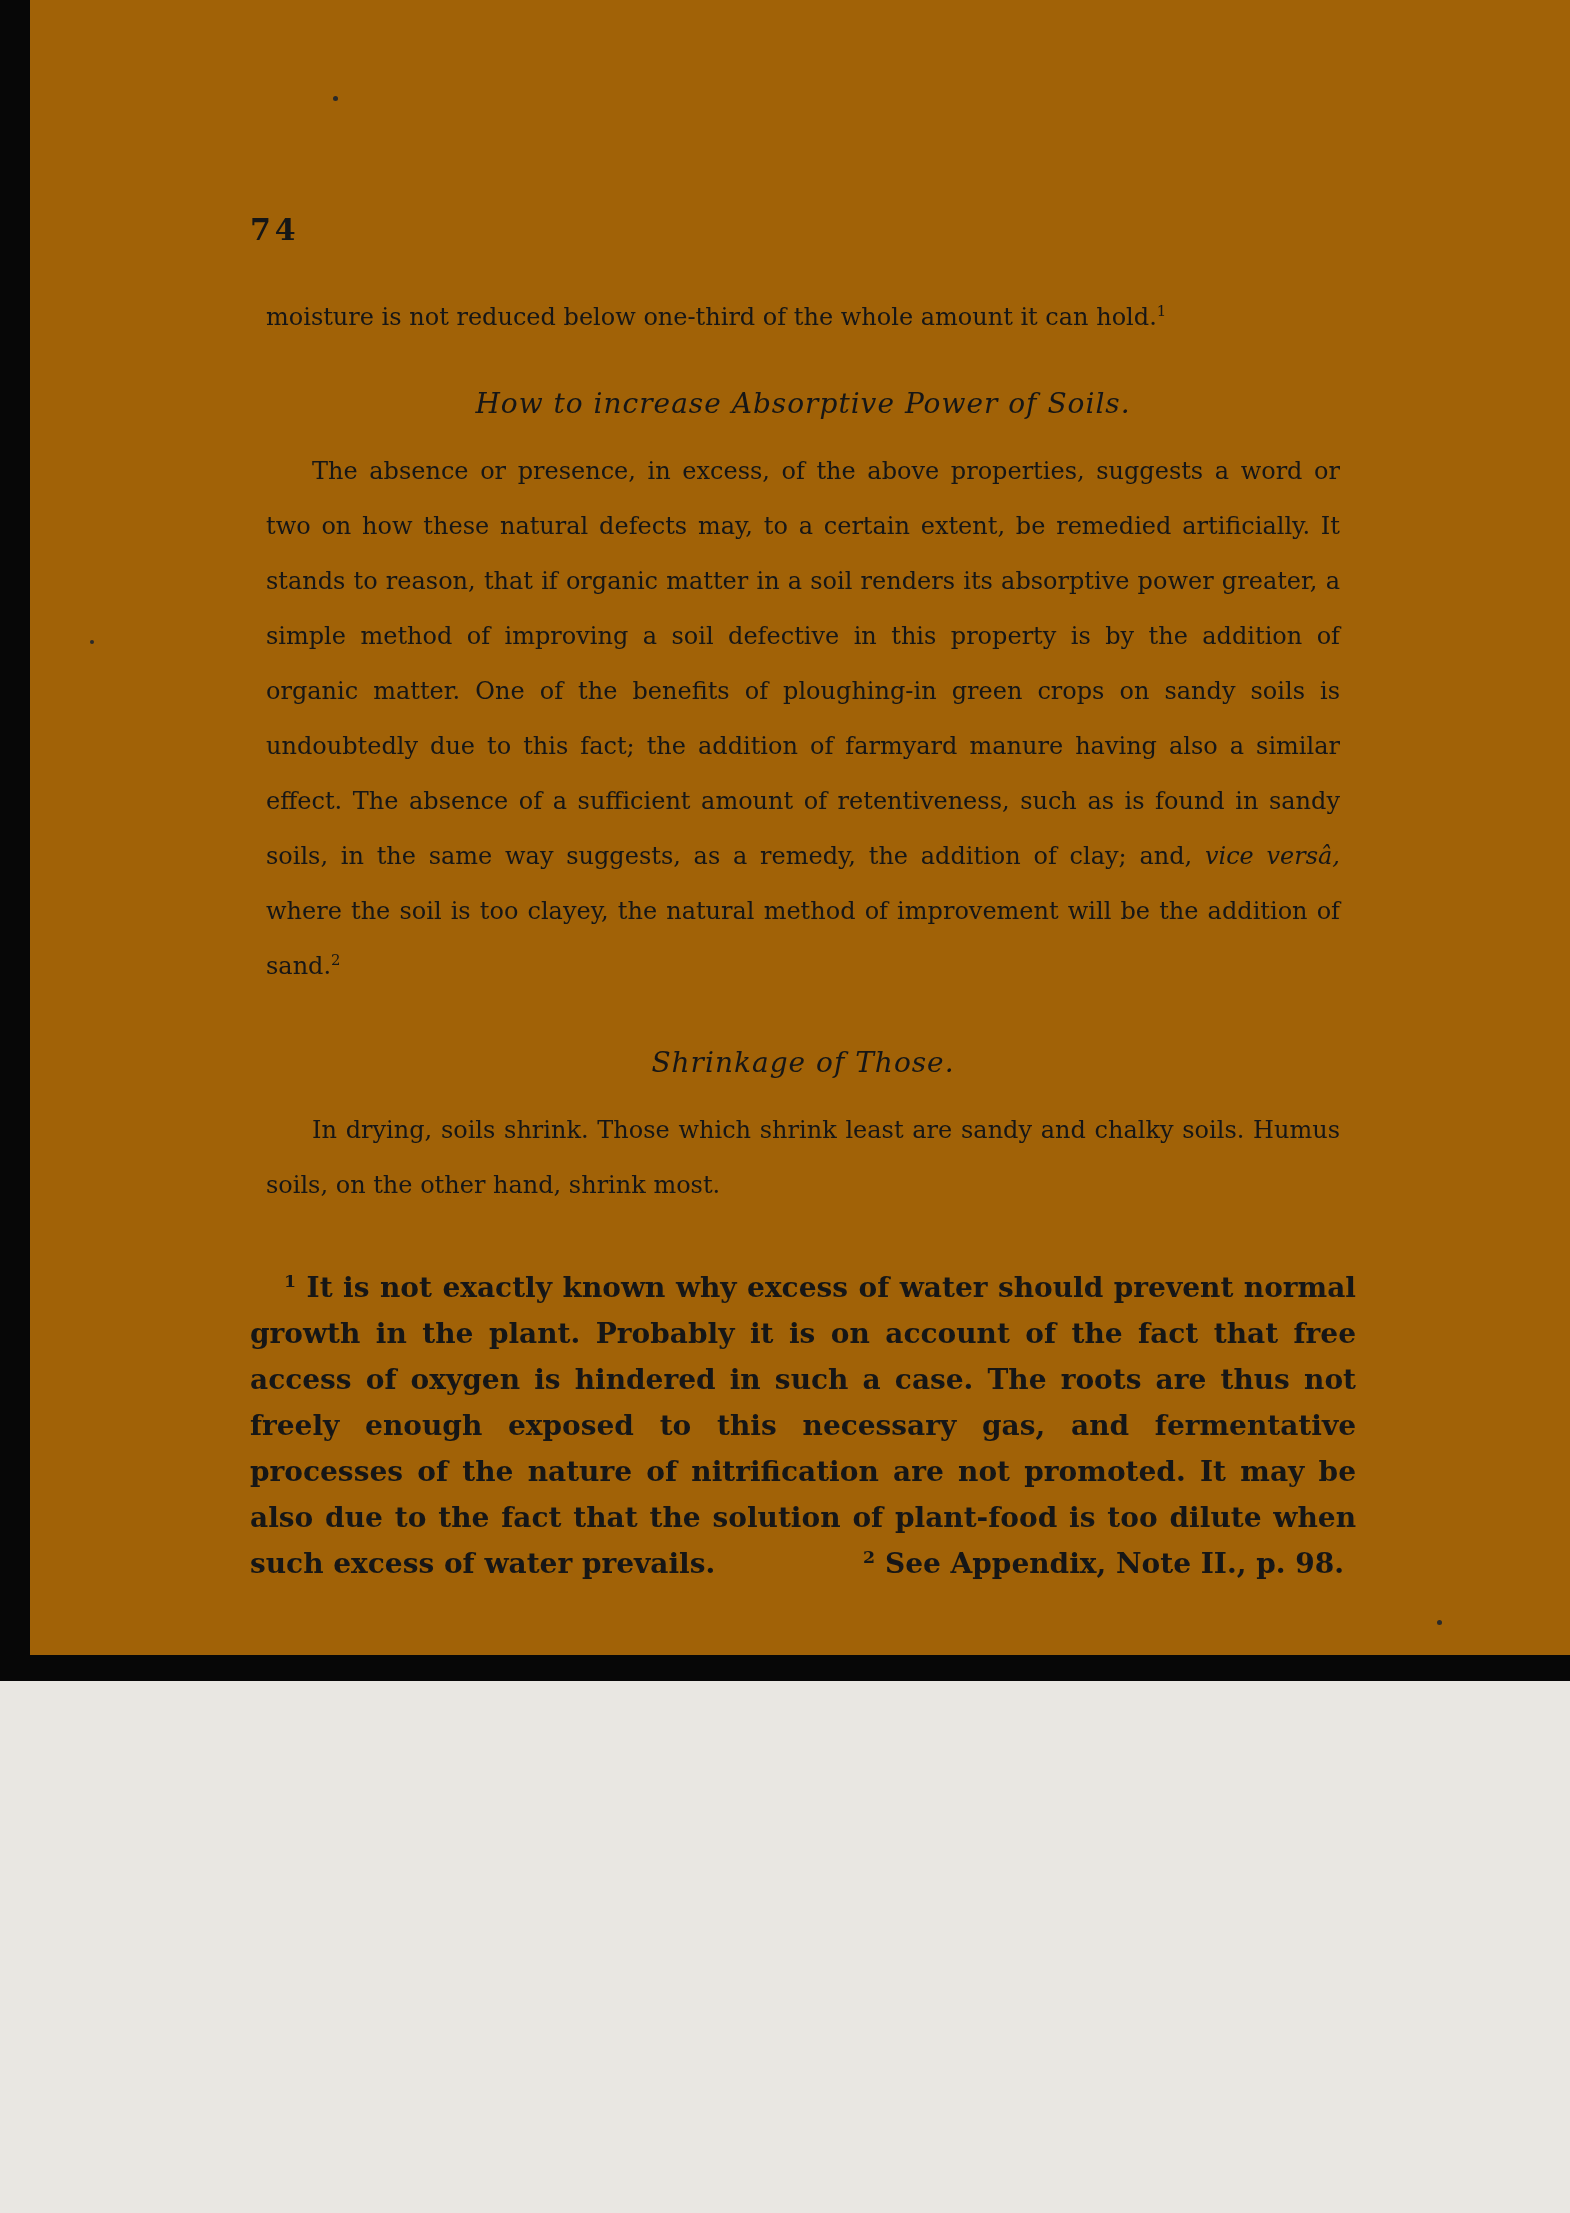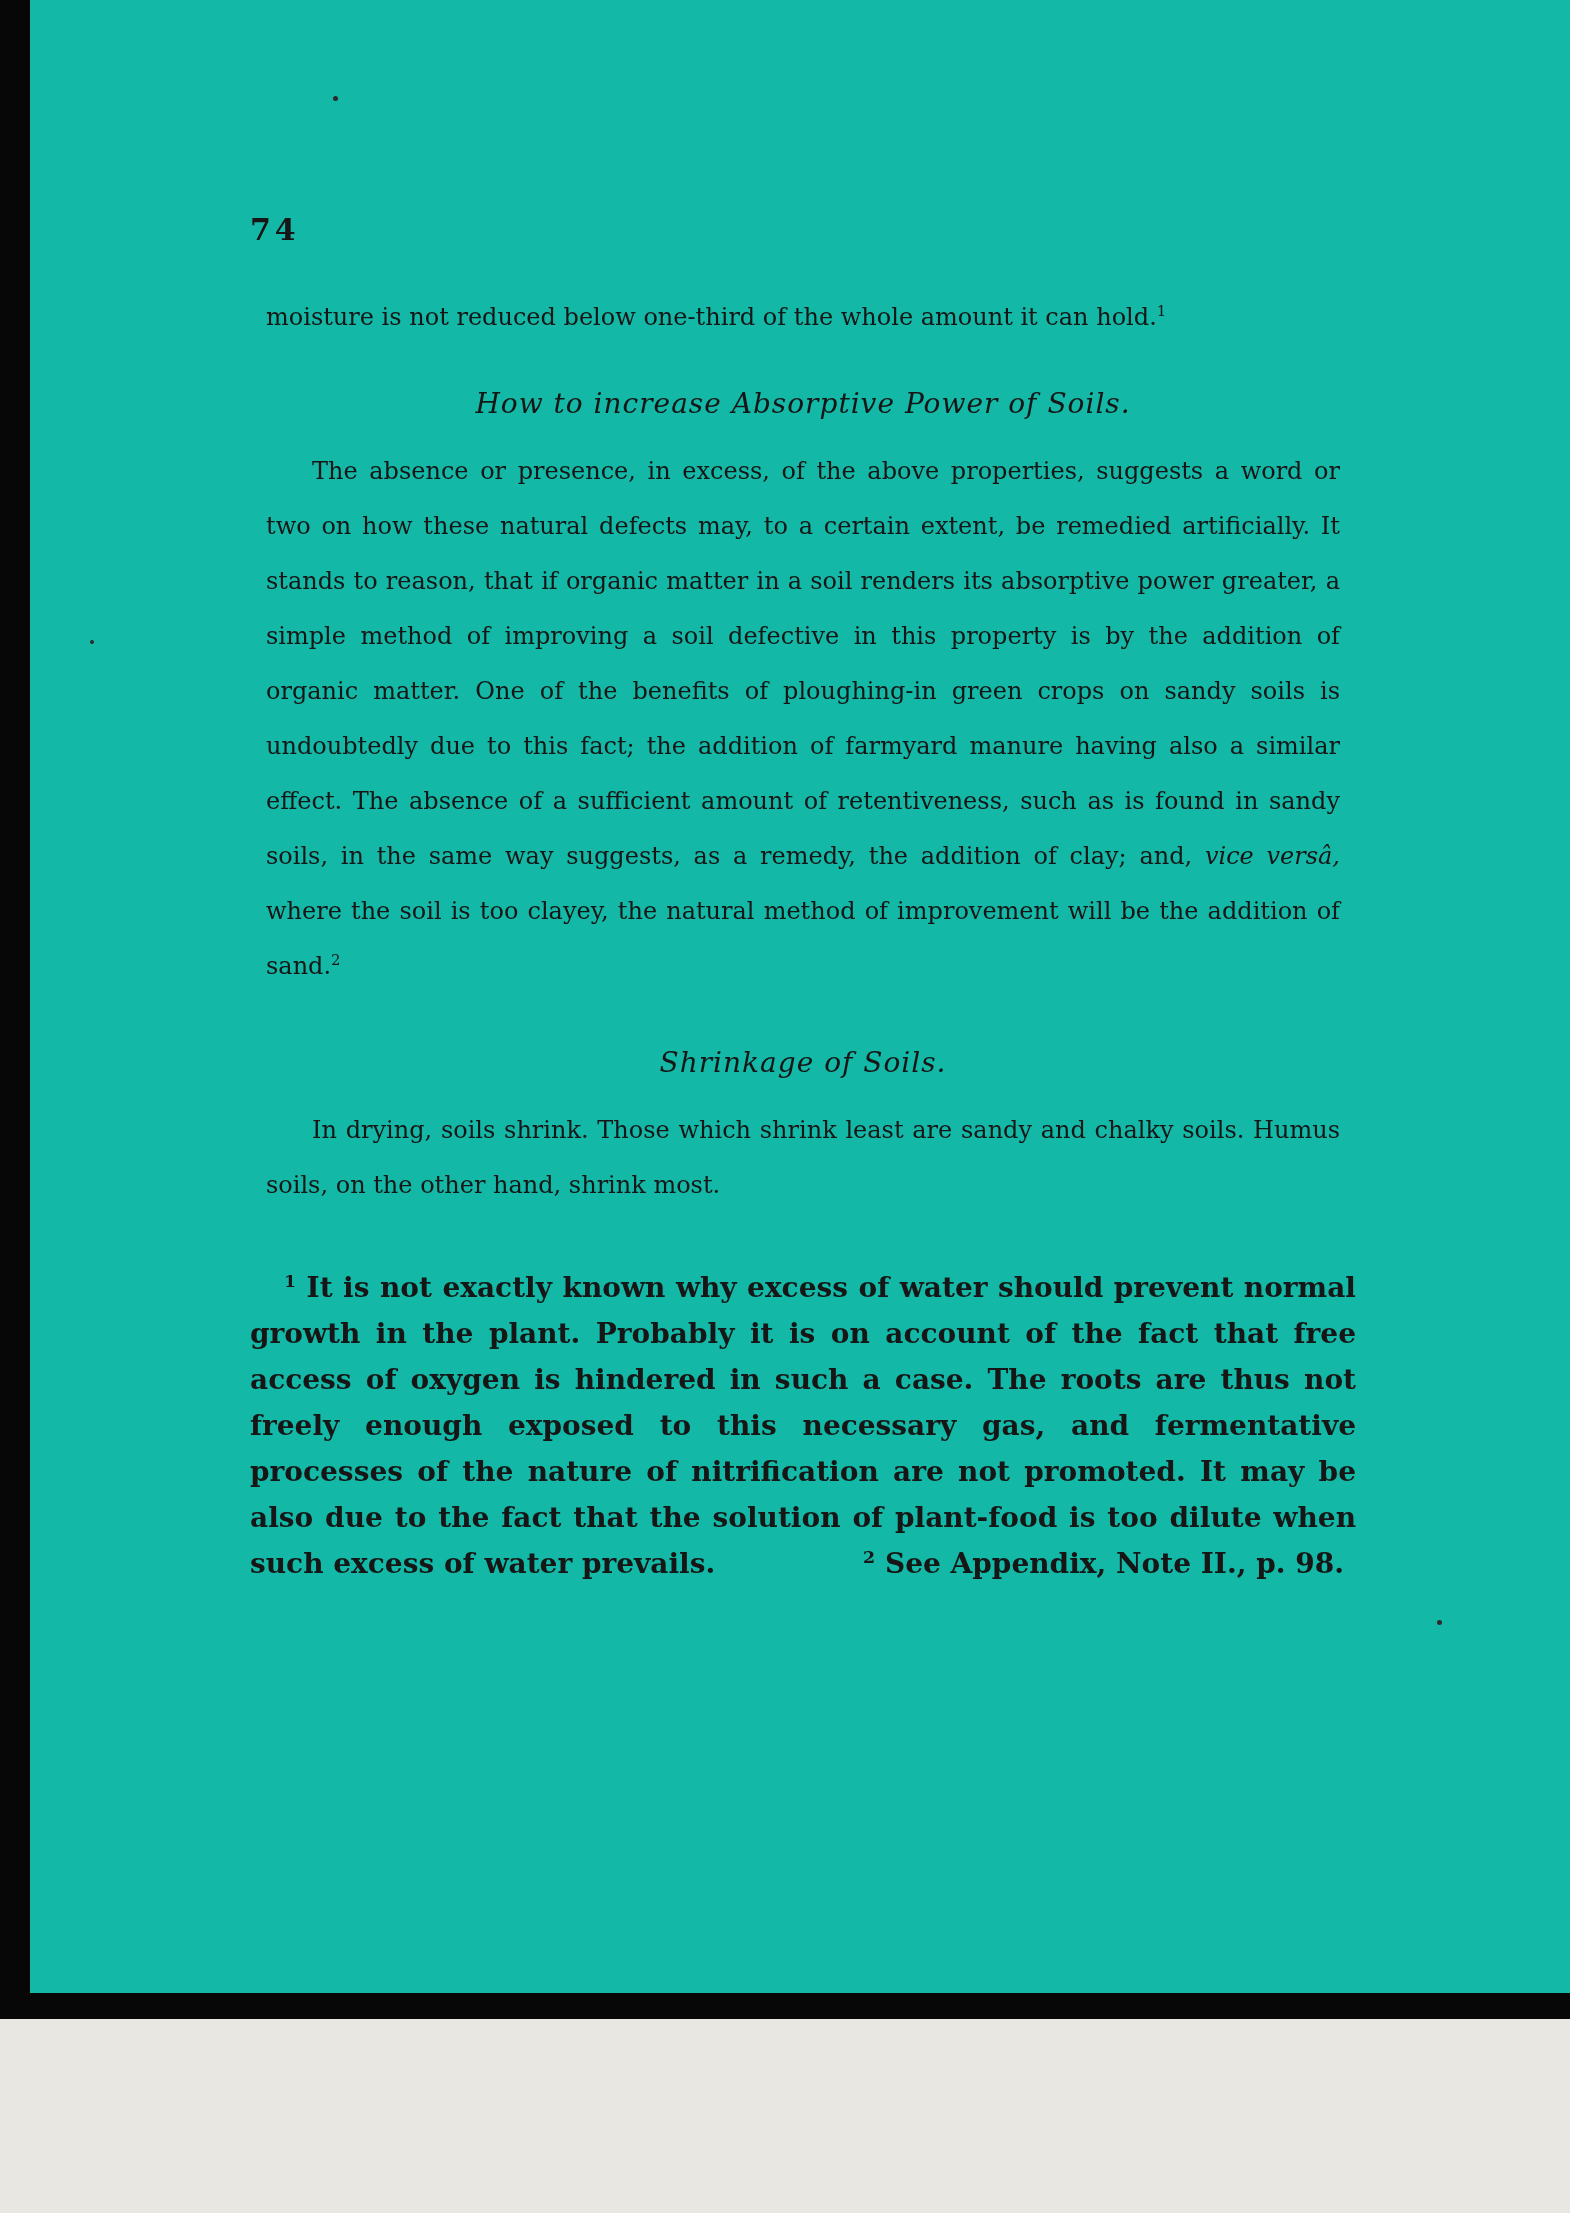--- a/index.html
+++ b/index.html
@@ -5,22 +5,22 @@
   html, body { margin: 0; padding: 0; }
   body {
     width: 1570px;
     height: 2213px;
     background: #e9e7e2;
     font-family: "DejaVu Serif", serif;
   }
   .scan {
     position: relative;
     width: 1570px;
-    height: 2019px;
-    background: #14b8a6;
+    height: 1681px;
+    background: #a16207;
     overflow: hidden;
   }
   .edge-left {
     position: absolute;
     left: 0; top: 0;
     width: 30px; height: 100%;
     background: #070707;
   }
   .edge-bottom {
     position: absolute;
@@ -127,21 +127,21 @@
     <div class="header">
       <span class="pagenum">74</span>
     </div>
 
     <p class="body noindent"><span>moisture is not reduced below one-third of the whole amount it can hold.</span><sup>1</sup></p>
 
     <h2 class="section-heading">How to increase Absorptive Power of Soils.</h2>
 
     <p class="body indent"><span>The absence or presence, in excess, of the above properties, suggests a word or two on how these natural defects may, to a certain extent, be remedied artificially.  It stands to reason, that if organic matter in a soil renders its absorptive power greater, a simple method of improving a soil defective in this property is by the addition of organic matter.  One of the benefits of ploughing-in green crops on sandy soils is undoubtedly due to this fact; the addition of farmyard manure having also a similar effect.  The absence of a sufficient amount of retentiveness, such as is found in sandy soils, in the same way suggests, as a remedy, the addition of clay; and, </span><i>vice versâ,</i><span> where the soil is too clayey, the natural method of improvement will be the addition of sand.</span><sup>2</sup></p>
 
-    <h2 class="section-heading second">Shrinkage of Soils.</h2>
+    <h2 class="section-heading second">Shrinkage of Those.</h2>
 
     <p class="body indent">In drying, soils shrink.  Those which shrink least are sandy and chalky soils.  Humus soils, on the other hand, shrink most.</p>
 
     <div class="footnotes">
       <p class="footnote"><sup>1</sup> <span>It is not exactly known why excess of water should prevent normal growth in the plant.  Probably it is on account of the fact that free access of oxygen is hindered in such a case.  The roots are thus not freely enough exposed to this necessary gas, and fermentative processes of the nature of nitrification are not promoted.  It may be also due to the fact that the solution of plant-food is too dilute when such excess of water prevails.</span><span class="footnote-2"><sup>2</sup> <span>See Appendix, Note II., p. 98.</span></span></p>
     </div>
 
   </div>
 </div>
 

